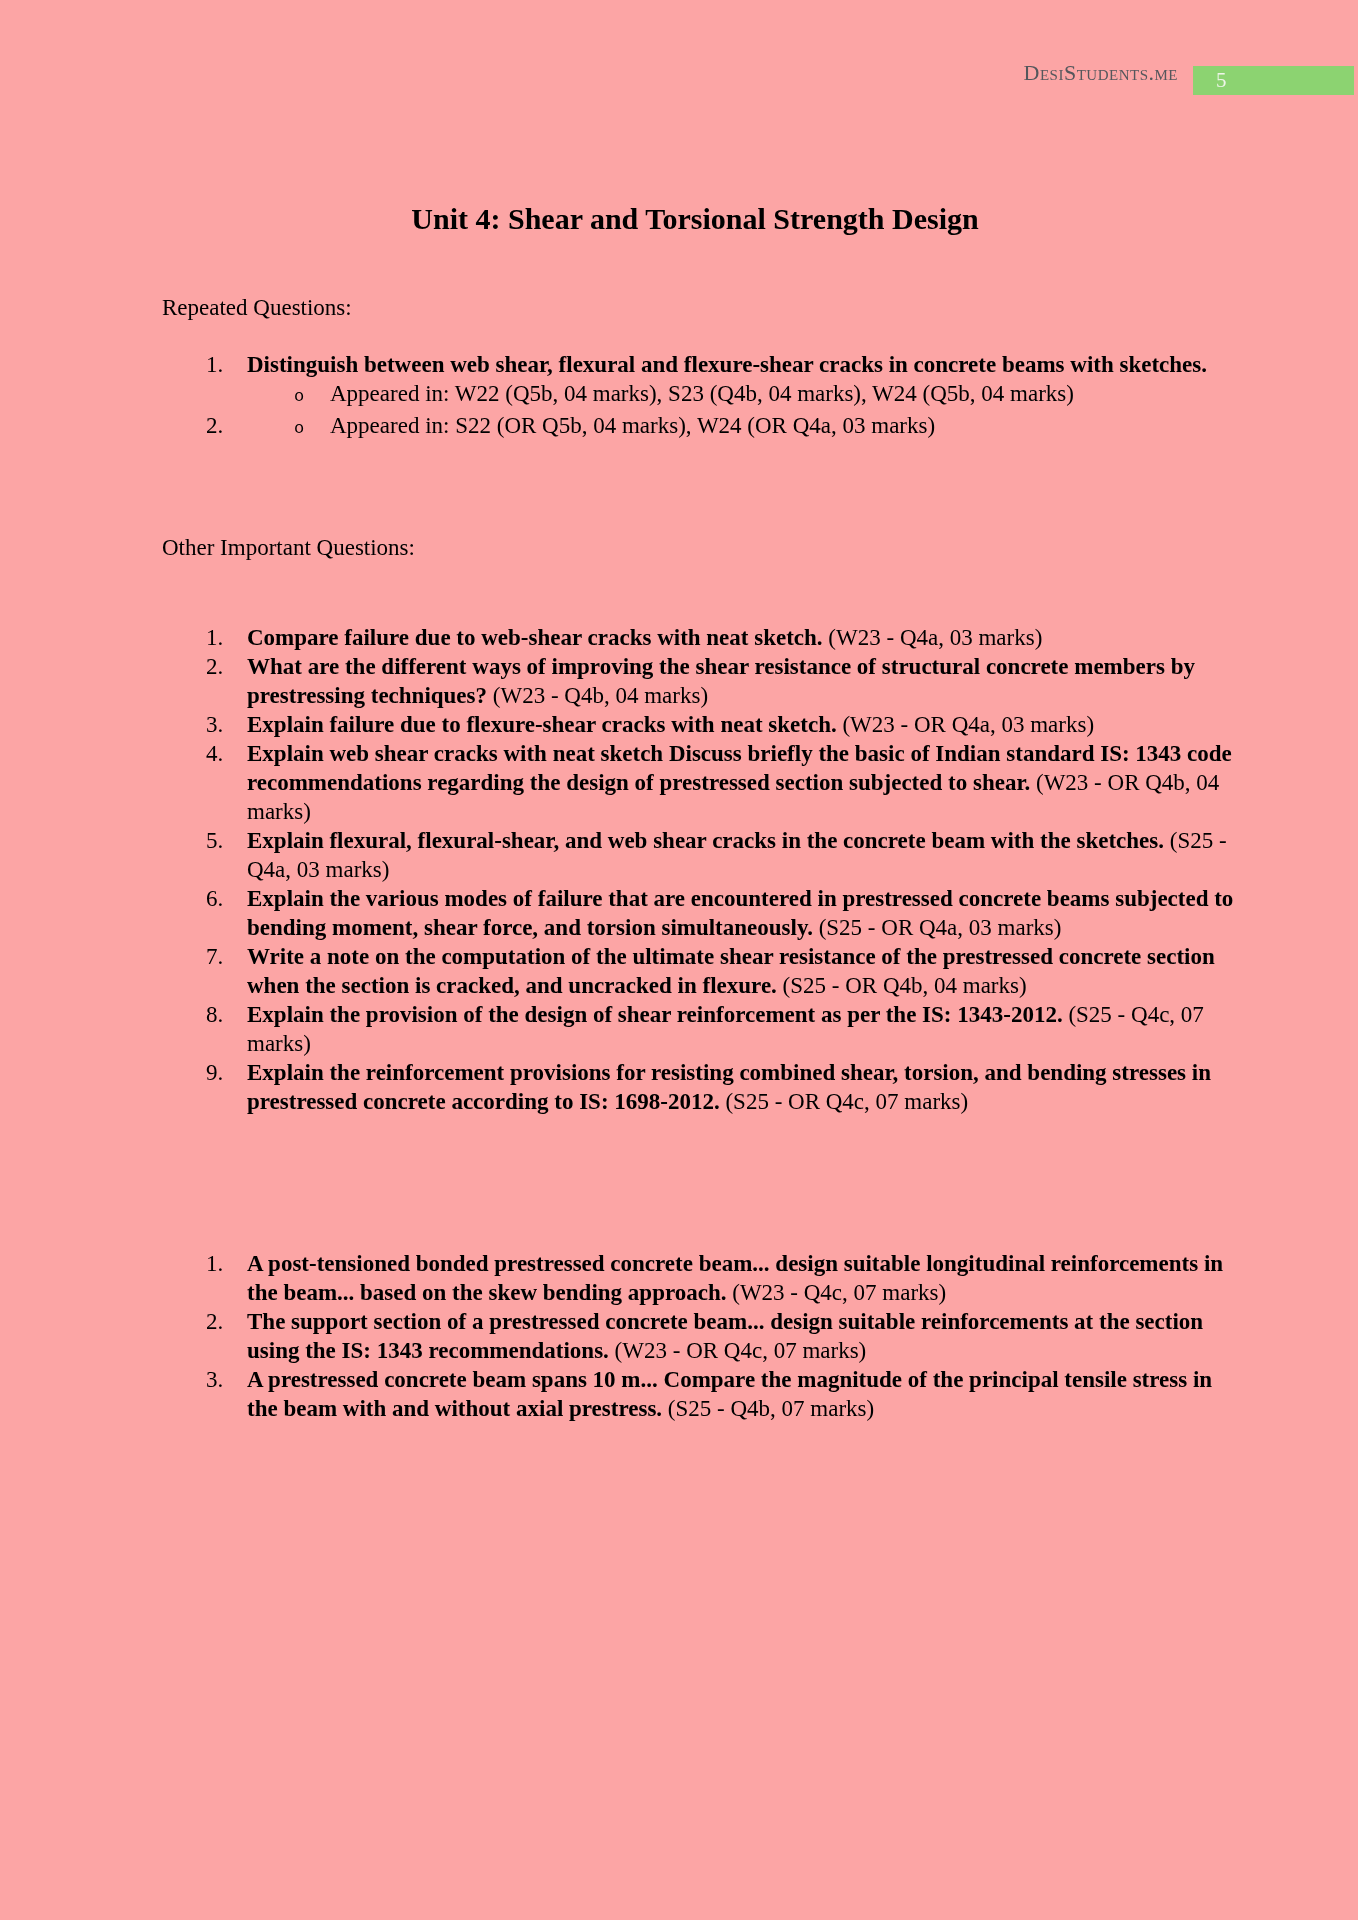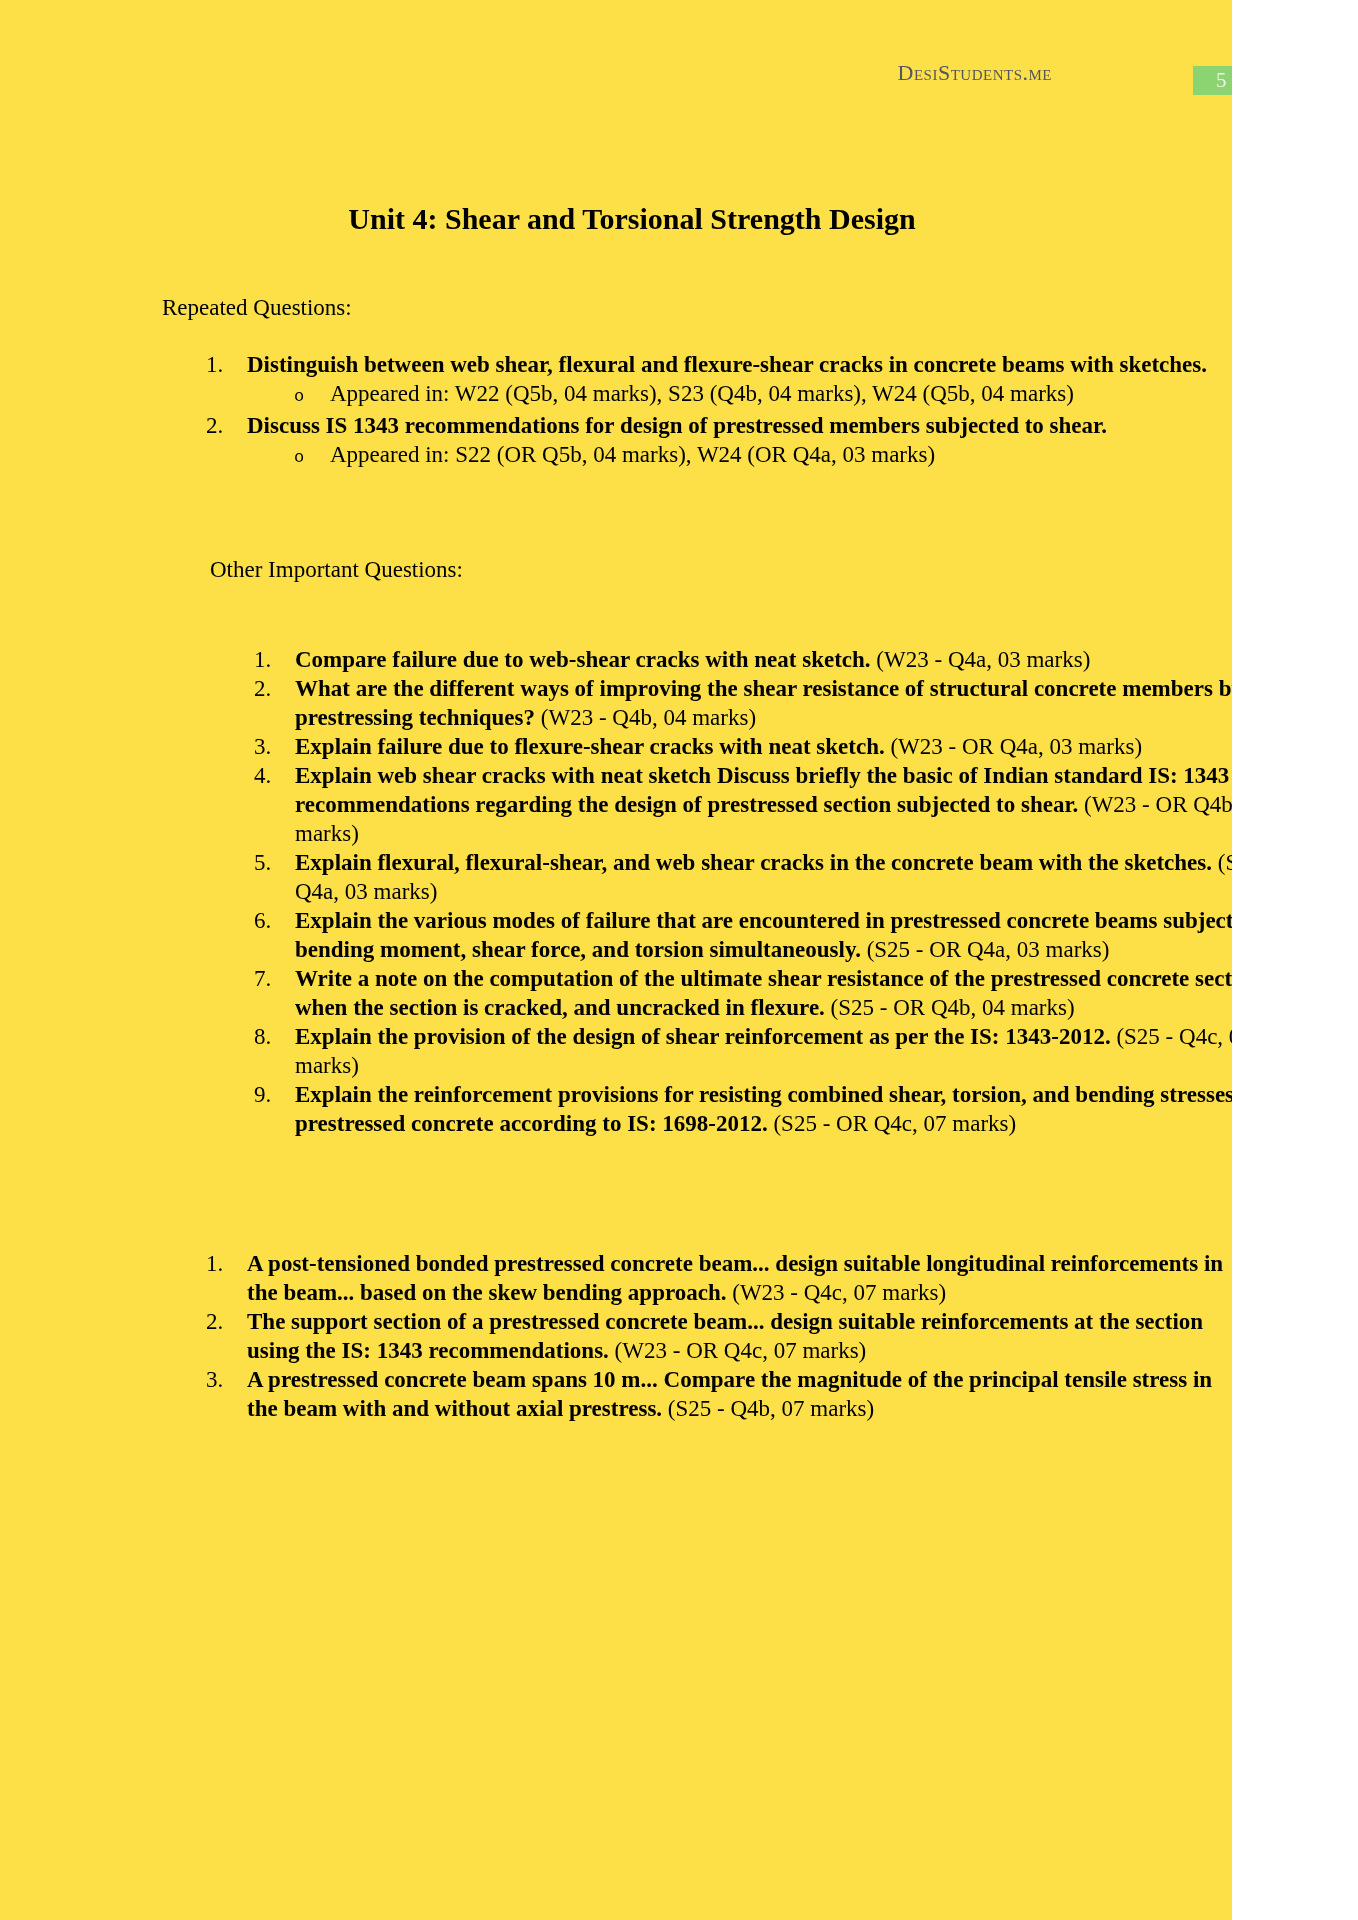--- a/index.html
+++ b/index.html
@@ -1,20 +1,20 @@
 <!DOCTYPE html>
 <html><head>
 <meta charset="utf-8">
 <style>
   html, body { margin: 0; padding: 0; background: #ffffff; }
   .page {
     position: relative;
-    width: 1232px;
+    width: 1358px;
     height: 1920px;
-    background: #fde047;
+    background: #fca5a5;
     font-family: "Liberation Serif", serif;
     color: #000000;
     overflow: hidden;
   }
 
   
   .site {
     position: absolute;
     top: 60px;
     right: 180px;
@@ -51,21 +51,21 @@
 
   
   .sec {
     position: absolute;
     left: 162px;
     width: 1086px;
     font-size: 23px;
     line-height: 29px;
   }
   #sec-repeated  { top: 293px; }
-  #sec-other     { top: 555px; margin-left: 48px; }
+  #sec-other     { top: 533px; }
   #sec-numerical { top: 1220px; }
 
   .sec-heading {
     font-size: 23px;
     font-weight: normal;
     margin: 0;
   }
   #sec-repeated  .qlist { margin-top: 28px; }
   #sec-other     .qlist { margin-top: 61px; }
   #sec-numerical .qlist { margin-top: 29px; }
@@ -115,21 +115,20 @@
           <span class="q">Distinguish between web shear, flexural and flexure-shear cracks in concrete beams with sketches.</span>
           <div class="sub">
             <span class="marker">o</span>
             <span class="subtext">Appeared in: W22 (Q5b, 04 marks), S23 (Q4b, 04 marks), W24 (Q5b, 04 marks)</span>
           </div>
         </div>
       </li>
       <li>
         <span class="num">2.</span>
         <div class="qtext">
-          <span class="q">Discuss IS 1343 recommendations for design of prestressed members subjected to shear.</span>
           <div class="sub">
             <span class="marker">o</span>
             <span class="subtext">Appeared in: S22 (OR Q5b, 04 marks), W24 (OR Q4a, 03 marks)</span>
           </div>
         </div>
       </li>
     </ol>
   </div>
 
   <div class="sec" id="sec-other">

